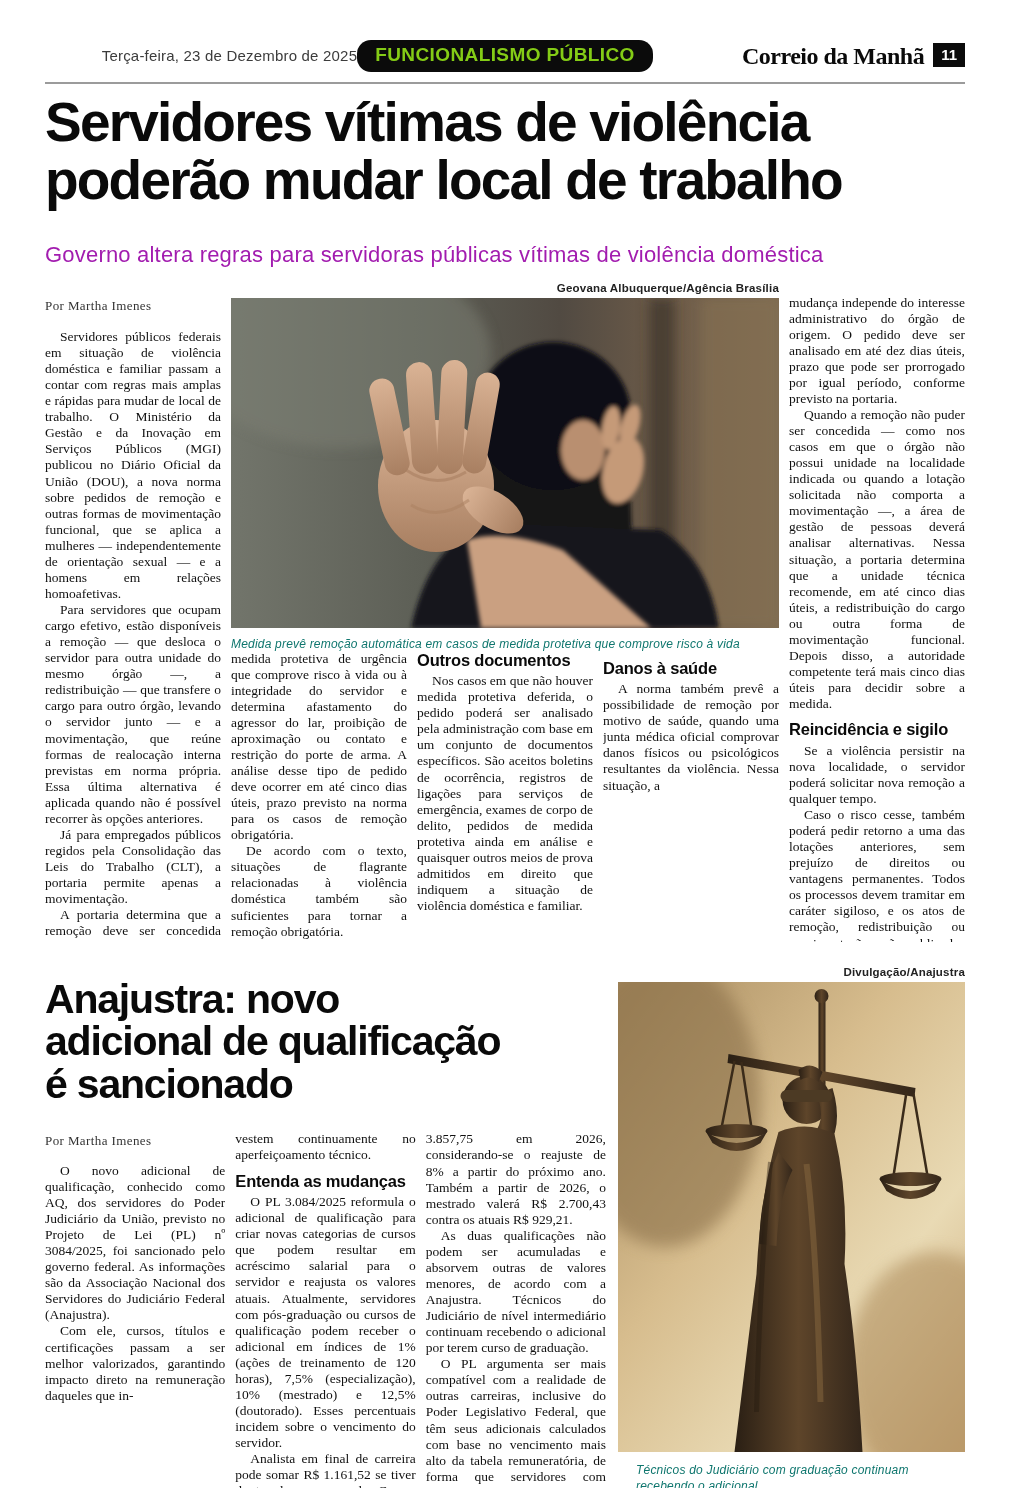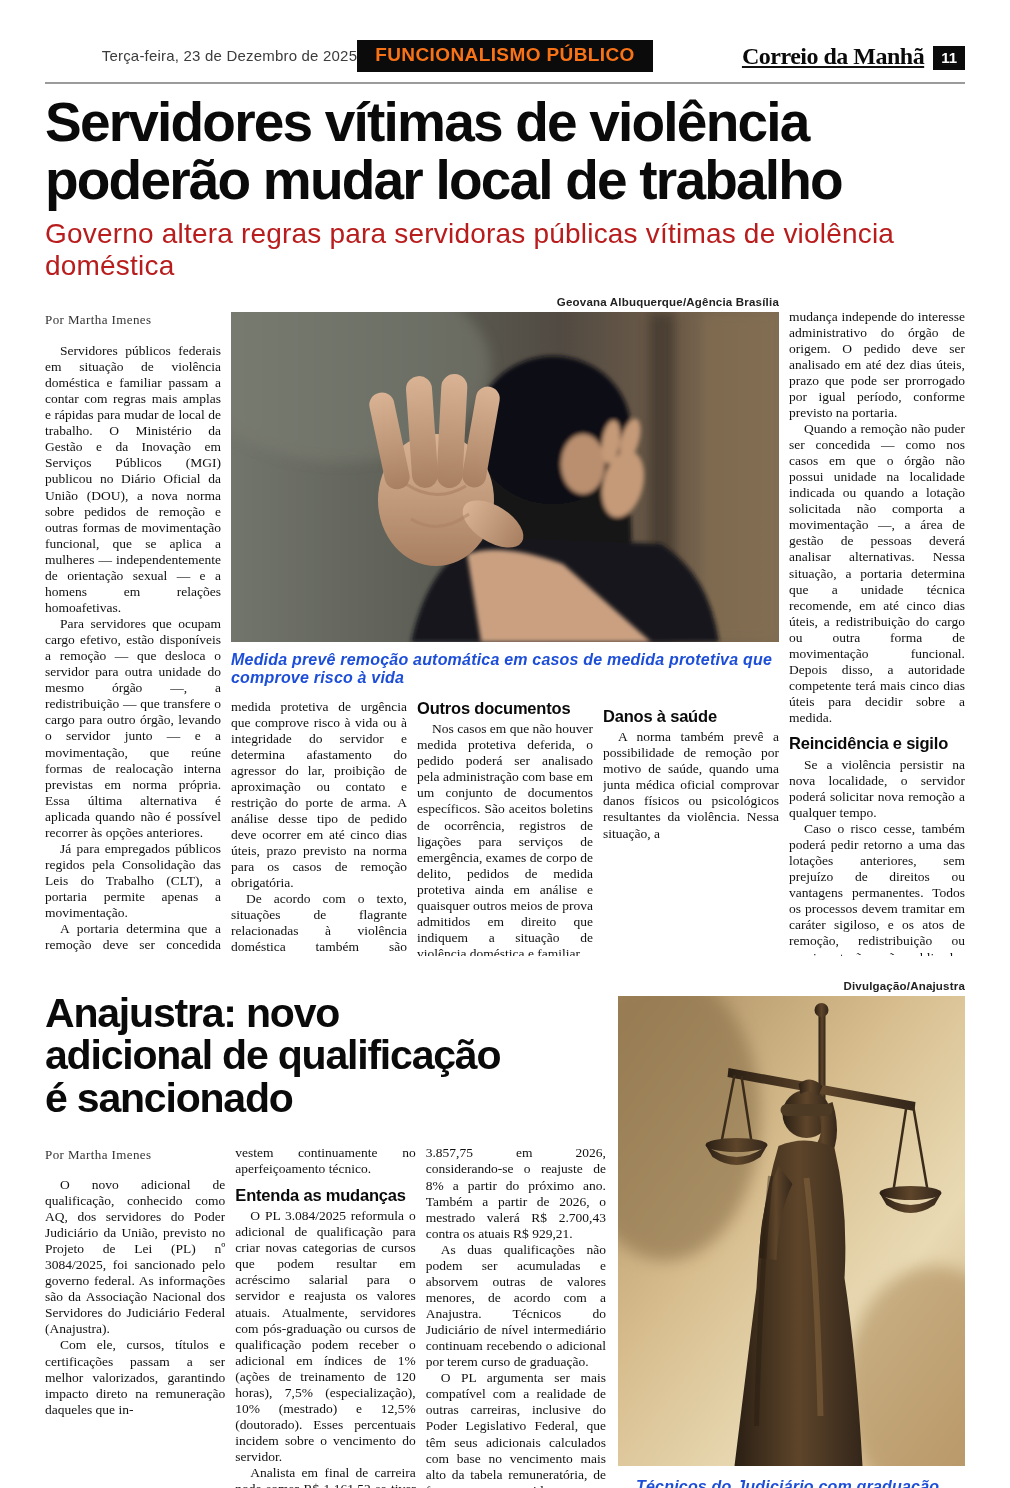--- a/index.html
+++ b/index.html
@@ -8,42 +8,42 @@
     width:1010px; height:1488px; overflow:hidden;
     padding:40px 45px 0 45px;
     font-family:"Liberation Sans", sans-serif;
     color:#111;
   }
   
   .masthead-bar { display:flex; align-items:center; }
   .mb-left { flex:1;text-align:right; }
   .date-txt { font-size:15px; color:#3c3c3c; letter-spacing:0.2px; }
   .section-box {
-    background:#0b0b0b; color:#f97316; font-weight:700; font-size:19px;
-    letter-spacing:0.4px; padding:4px 18px 6px 18px; white-space:nowrap;
-  }
-  .mb-right { flex:1; display:flex; justify-content:flex-end; align-items:flex-end;text-decoration:underline; }
+    background:#0b0b0b; color:#84cc16; font-weight:700; font-size:19px;
+    letter-spacing:0.4px; padding:4px 18px 6px 18px; white-space:nowrap;border-radius:14px;
+  }
+  .mb-right { flex:1; display:flex; justify-content:flex-end; align-items:flex-start; }
   .paper-logo {
     font-family:"Liberation Serif", serif; font-weight:700; font-size:24px;
     letter-spacing:-0.5px; white-space:nowrap; color:#0a0a0a;
   }
   .pagenum-box {
     background:#0b0b0b; color:#fff; font-weight:700; font-size:15px;
     padding:3px 8px 4px 8px; margin-left:9px;
   }
   .header-rule { border-bottom:2px solid #9b9b9b; margin:10px 0 10px 0; }
 
   
   .a1-headline {
     font-size:55px; font-weight:700; line-height:1.05; letter-spacing:-1.8px;
     color:#0a0a0a;
   }
   .a1-subhead {
-    font-size:28px; font-weight:400; color:#b91c1c; letter-spacing:0.2px;
-    margin-top:8px;
+    font-size:22px; font-weight:400; color:#a21caf; letter-spacing:0.2px;
+    margin-top:32px;
   }
   .a1-body {
     display:grid; grid-template-columns:repeat(5,1fr); column-gap:10px;
     margin-top:14px; height:660px;
   }
   .serif {
     font-family:"Liberation Serif", serif; font-size:13.5px; line-height:1.19;
     text-align:justify; color:#101010; hyphens:auto;
   }
   .serif p { margin:0; }
@@ -56,26 +56,26 @@
   .byline { font-size:13px; color:#333; letter-spacing:0.4px; }
   .a1-col1 { grid-column:1; overflow:hidden; padding-top:16px; }
   .a1-col1 .byline { margin-bottom:16px; }
   .a1-mid { grid-column:2/5; display:flex; flex-direction:column; overflow:hidden; }
   .photo-credit {
     font-size:11.5px; font-weight:600; color:#222; text-align:right;
     letter-spacing:0.2px; margin-bottom:4px;
   }
   .a1-photo { width:100%; height:330px; display:block; background:#555; }
   .photo-caption {
-    font-style:italic; font-weight:700; font-size:16px; color:#1d4ed8;
+    font-style:italic; font-weight:400; font-size:12px; color:#0f766e;
     letter-spacing:0.2px; margin-top:9px;
   }
   .a1-midtext {
     display:grid; grid-template-columns:repeat(3,1fr); column-gap:10px;
-    flex:1; overflow:hidden; margin-top:12px;
+    flex:1; overflow:hidden; margin-top:0;
   }
   .a1-midtext > div { overflow:hidden; }
   .a1-col5 { grid-column:5; overflow:hidden; padding-top:13px; }
 
   
   .a2 { display:grid; grid-template-columns:561px 1fr; column-gap:12px; margin-top:24px; }
   .a2-headline {
     font-size:41px; font-weight:700; line-height:1.04; letter-spacing:-1.2px;
     color:#0a0a0a; margin-top:12px;
   }

